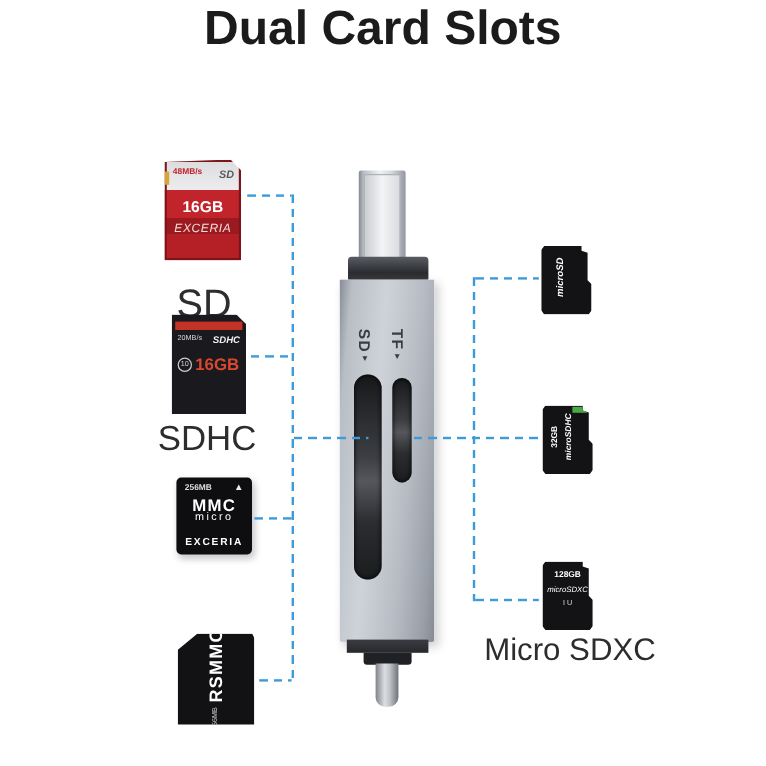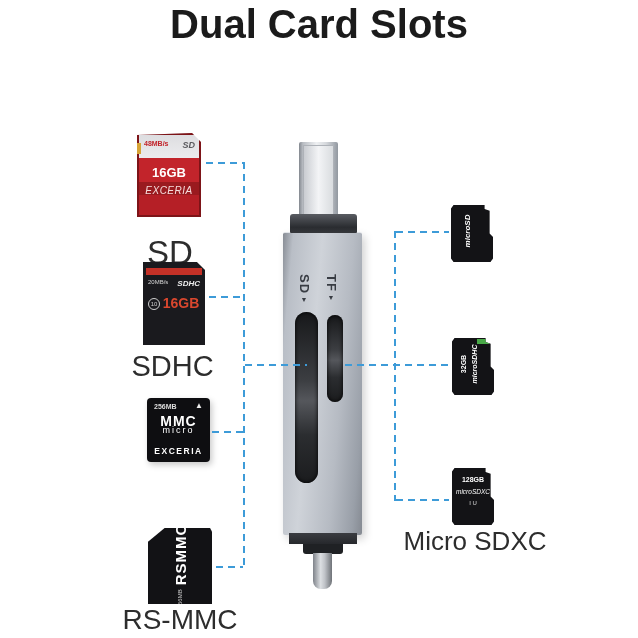--- a/index.html
+++ b/index.html
@@ -207,21 +207,20 @@
     </div>
     <div class="mmc-brand">EXCERIA</div>
   </div>
 
   <div class="card rsmmc-card">
     <div class="rsmmc-rot">
       <span class="rsmmc-cap">256MB</span>
       <span class="rsmmc-logo">RSMMC</span>
     </div>
   </div>
-  <div class="card-label lbl-rsmmc">RS-MMC</div>
 
   <div class="card micro-card msd-card">
     <span class="rot-text msd-logo">microSD</span>
   </div>
 
   <div class="card micro-card msdhc-card">
     <span class="rot-text msdhc-cap">32GB</span>
     <span class="rot-text msdhc-logo">microSDHC</span>
     <span class="green-tab"></span>
   </div>

